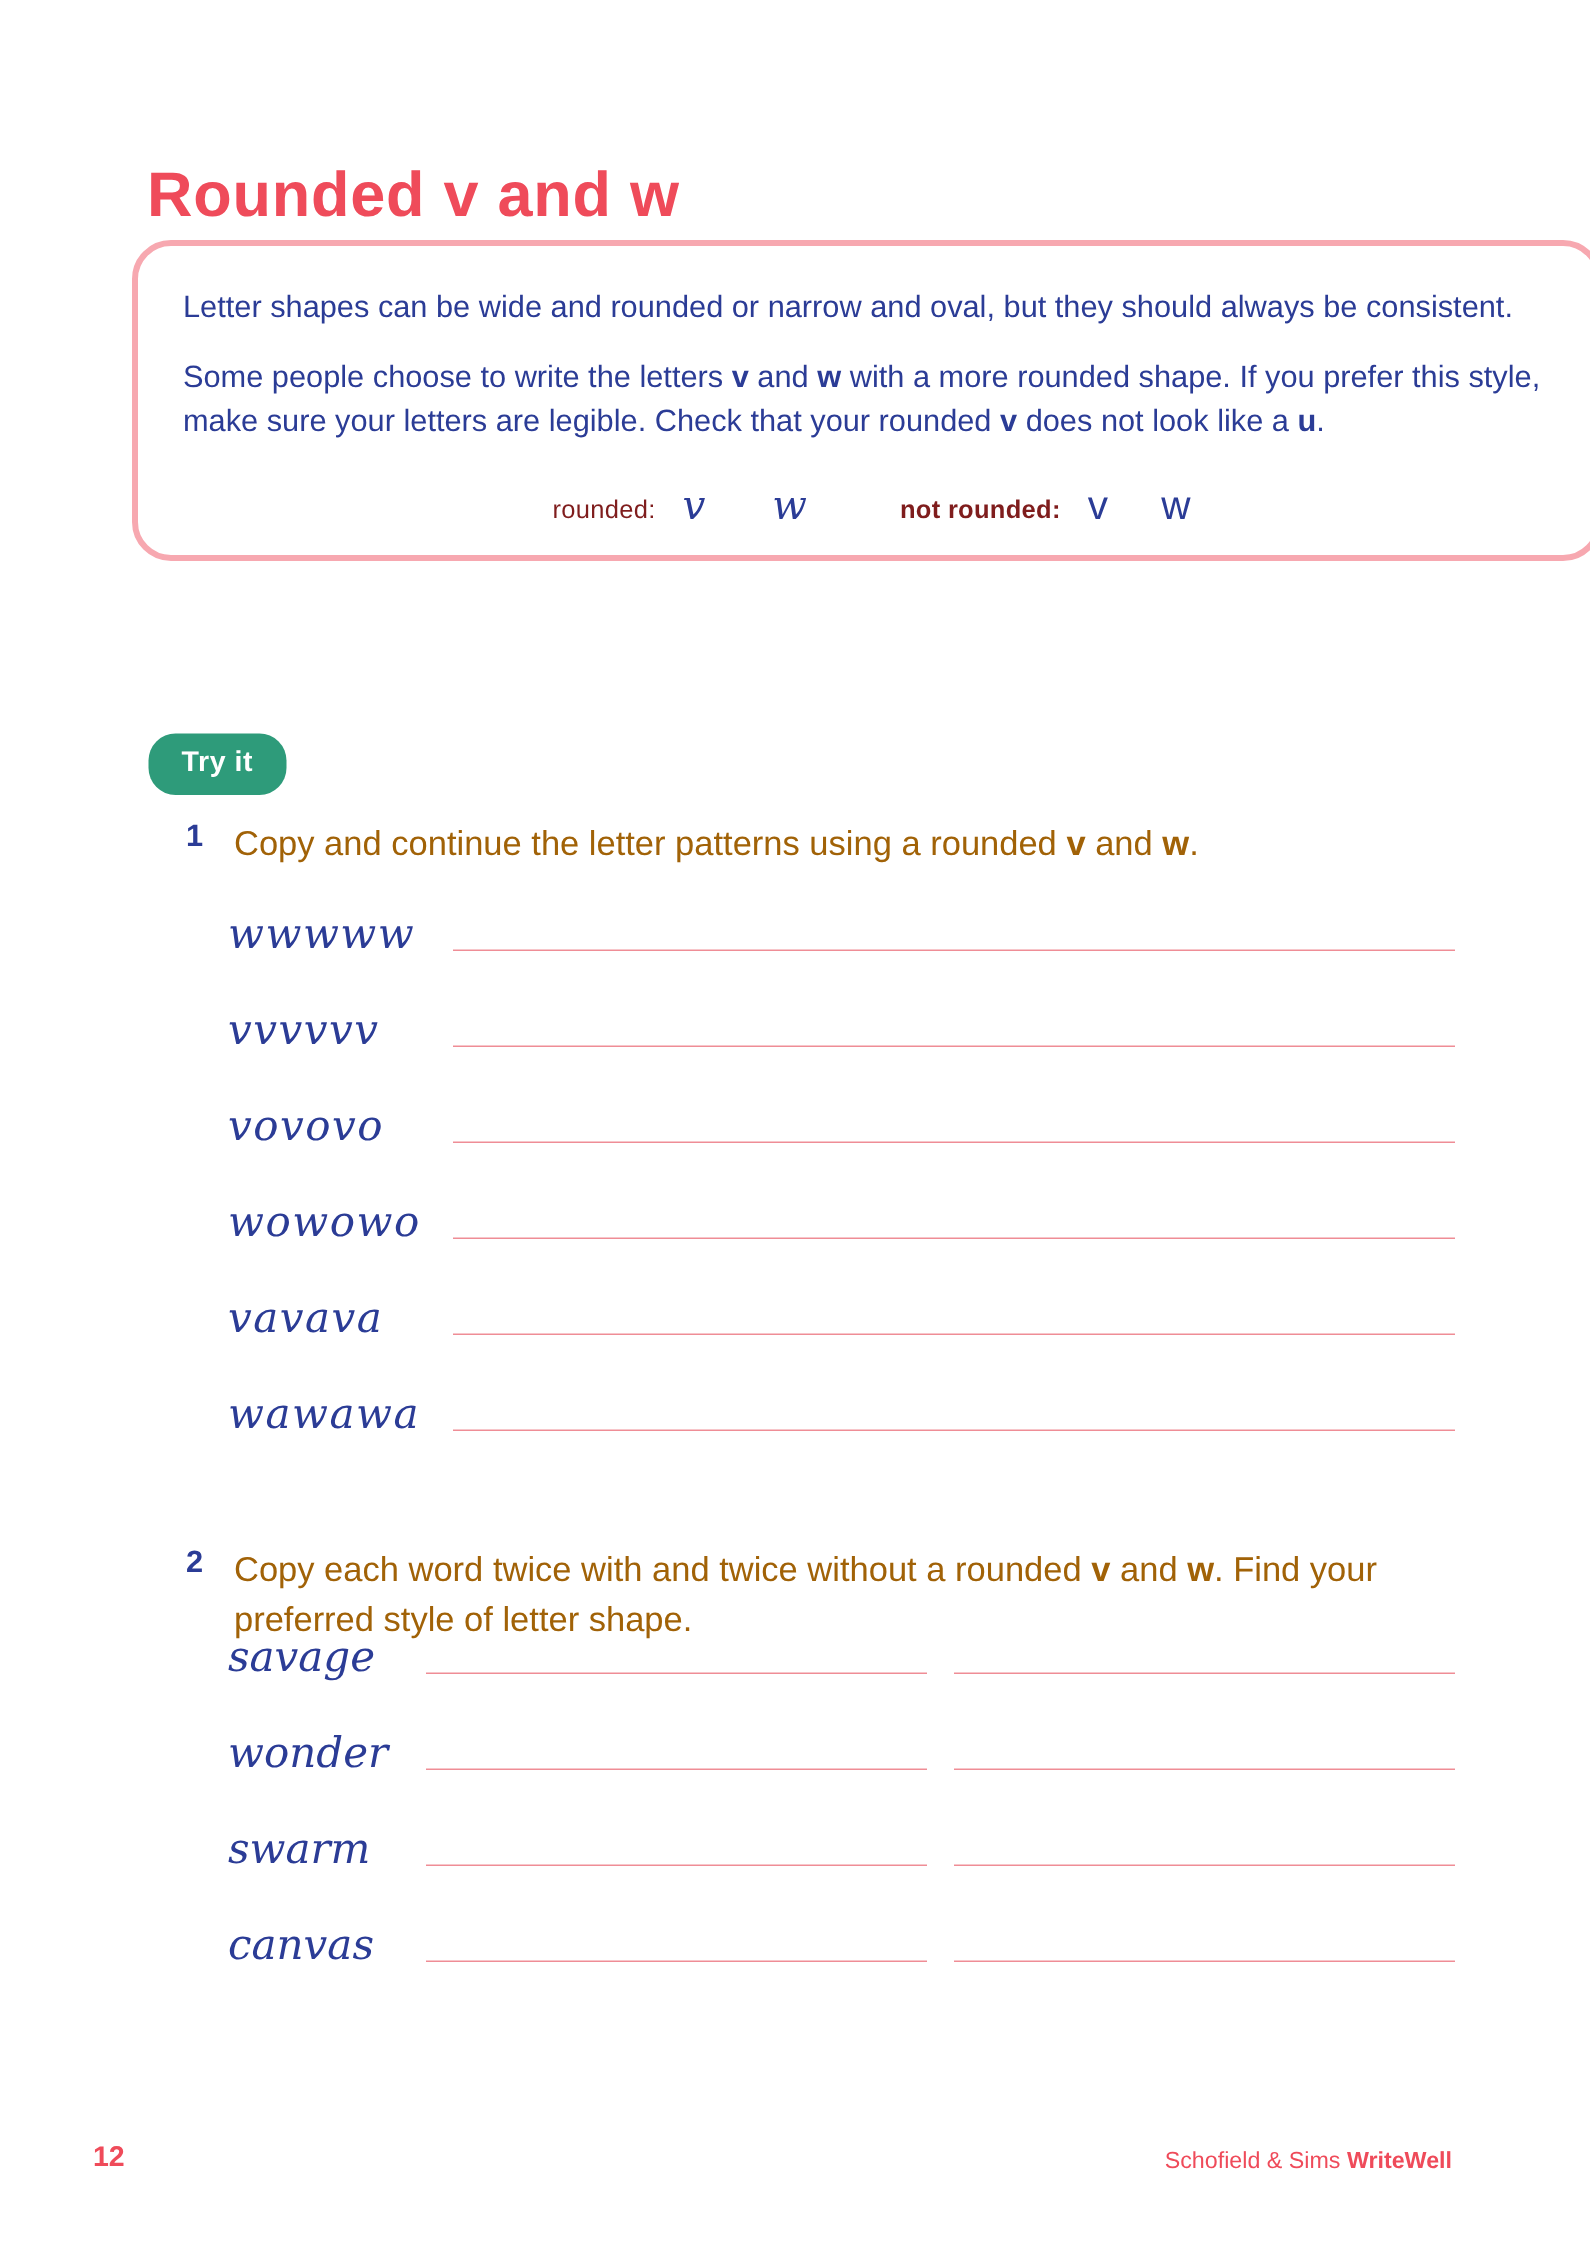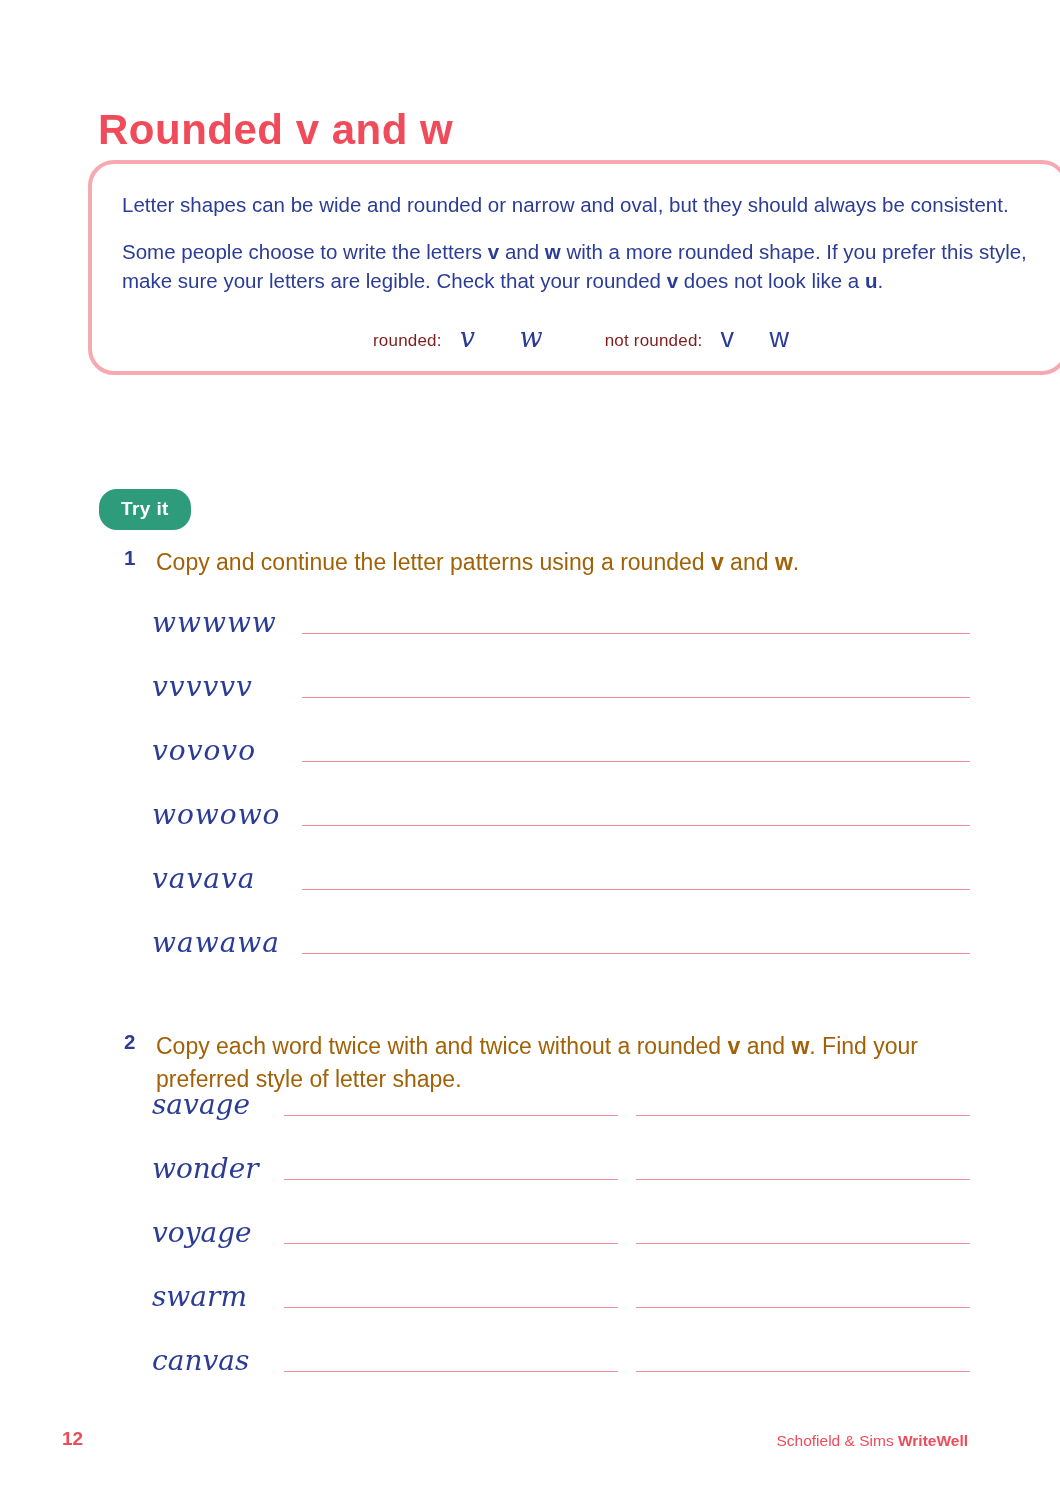--- a/index.html
+++ b/index.html
@@ -79,21 +79,21 @@
     top: 1px;
   }
   .ex-letters-plain {
     font-family: "Liberation Sans", sans-serif;
     font-size: 27px;
     color: #2b3c96;
     letter-spacing: 14px;
     position: relative;
     top: 1px;
   }
-  .gap-left { margin-left: 26px; }
+  .gap-left { margin-left: 26px; font-weight: bold; }
 
   
   .tryit {
     position: absolute;
     left: 99px;
     top: 489px;
     background: #2e9b7a;
     color: #ffffff;
     font-size: 19px;
     font-weight: bold;
@@ -248,26 +248,20 @@
       <span class="rule-spacer"></span>
       <span class="rule rule-half"></span>
     </div>
     <div class="row">
       <span class="script word">wonder</span>
       <span class="rule rule-half"></span>
       <span class="rule-spacer"></span>
       <span class="rule rule-half"></span>
     </div>
     <div class="row">
-      <span class="script word">voyage</span>
-      <span class="rule rule-half"></span>
-      <span class="rule-spacer"></span>
-      <span class="rule rule-half"></span>
-    </div>
-    <div class="row">
       <span class="script word">swarm</span>
       <span class="rule rule-half"></span>
       <span class="rule-spacer"></span>
       <span class="rule rule-half"></span>
     </div>
     <div class="row">
       <span class="script word">canvas</span>
       <span class="rule rule-half"></span>
       <span class="rule-spacer"></span>
       <span class="rule rule-half"></span>

